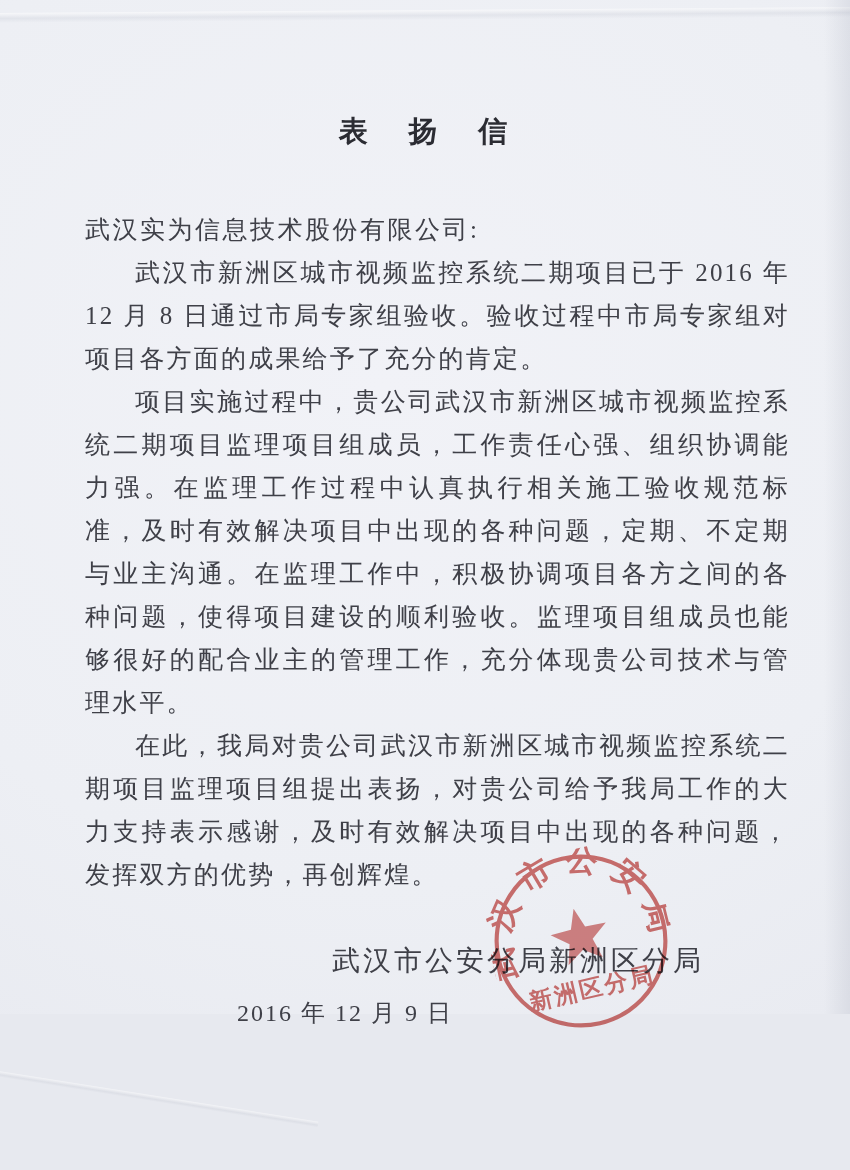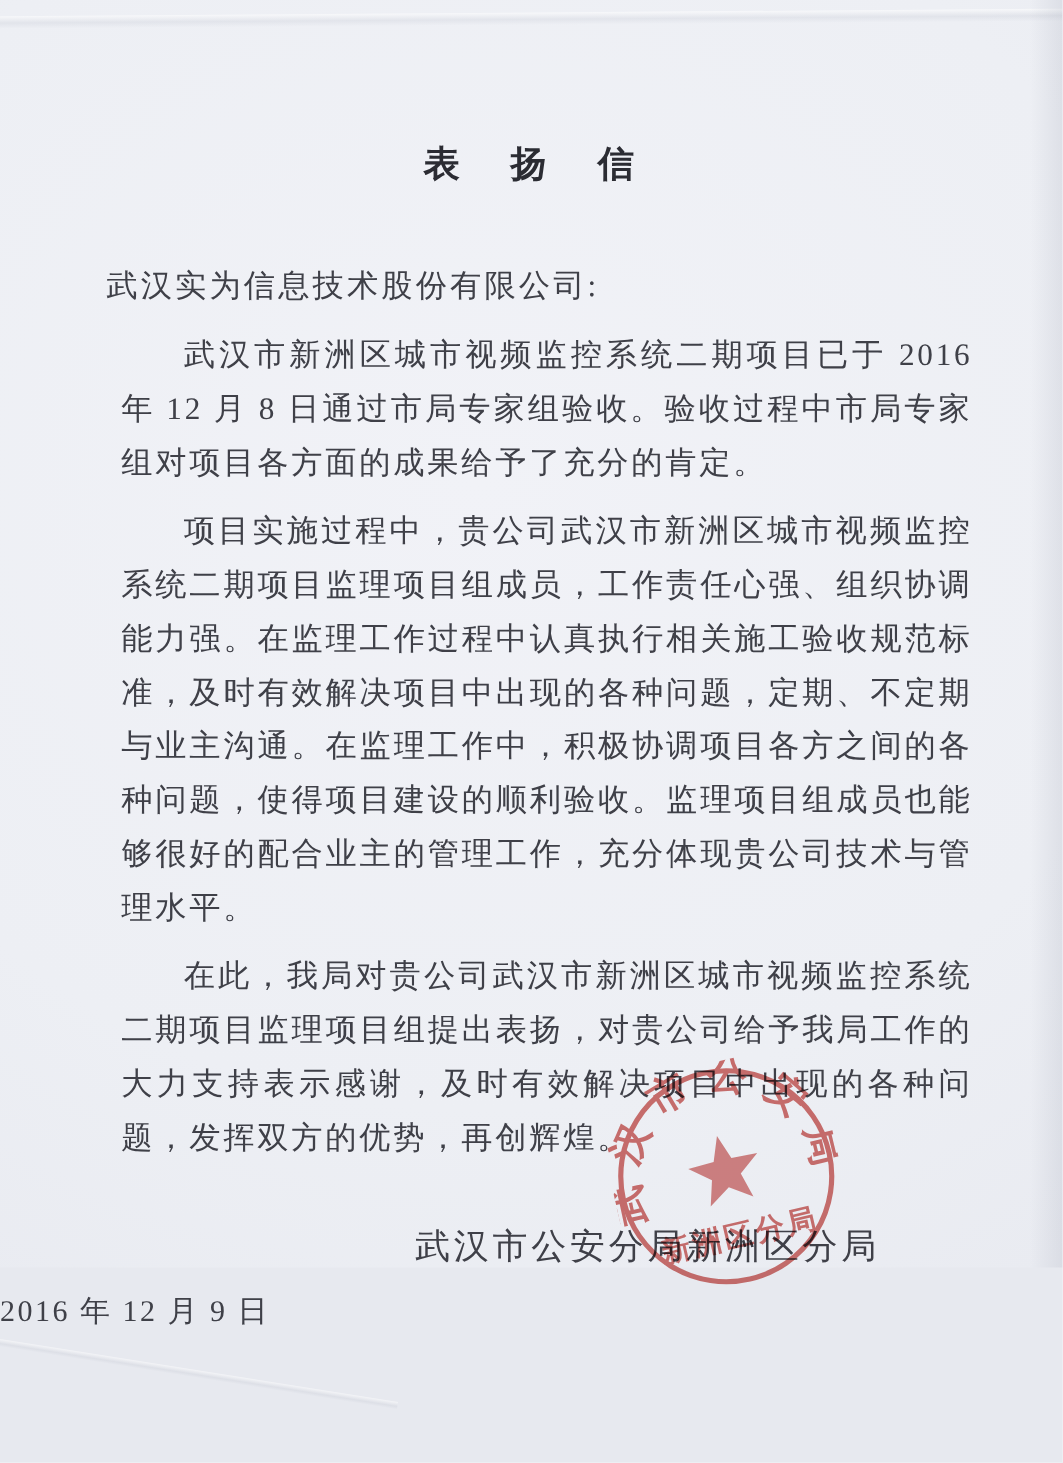--- a/index.html
+++ b/index.html
@@ -45,37 +45,37 @@
     color: #2b2c33;
   }
   .salutation {
     margin: 56px 60px 0 85px;
     font-size: 25px;
     letter-spacing: 2.5px;
     line-height: 43px;
   }
   .body-text { margin: 0 60px 0 85px; }
   .body-text p {
-    margin: 12px;
+    margin: 0;
     text-indent: 2em;
     font-size: 25px;
     letter-spacing: 2.2px;
     line-height: 43px;
     text-align: justify;
   }
   .signature {
     margin-top: 46px;
     text-align: right;
     padding-right: 146px;
     font-size: 28px;
     letter-spacing: 3px;
   }
   .date {
     margin-top: 17px;
-    text-align: left;
+    text-align: center;
     padding-right: 160px;
     font-size: 24px;
     letter-spacing: 2px;
   }
   .seal {
     position: absolute;
     left: 490px; top: 850px;
     width: 182px; height: 182px;
     transform: rotate(-13deg);
     opacity: 0.82;

